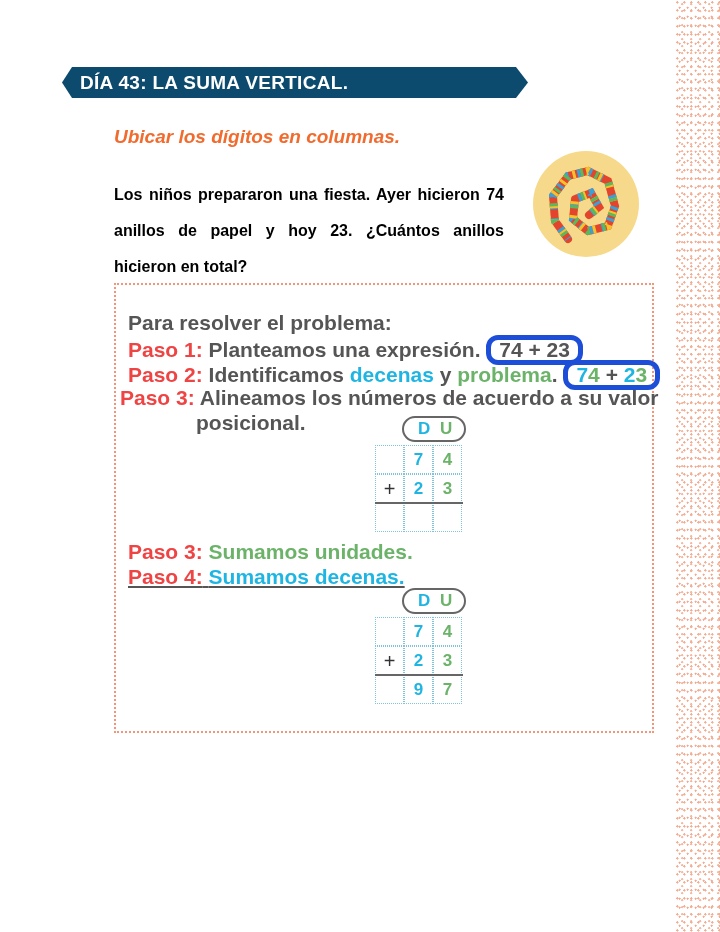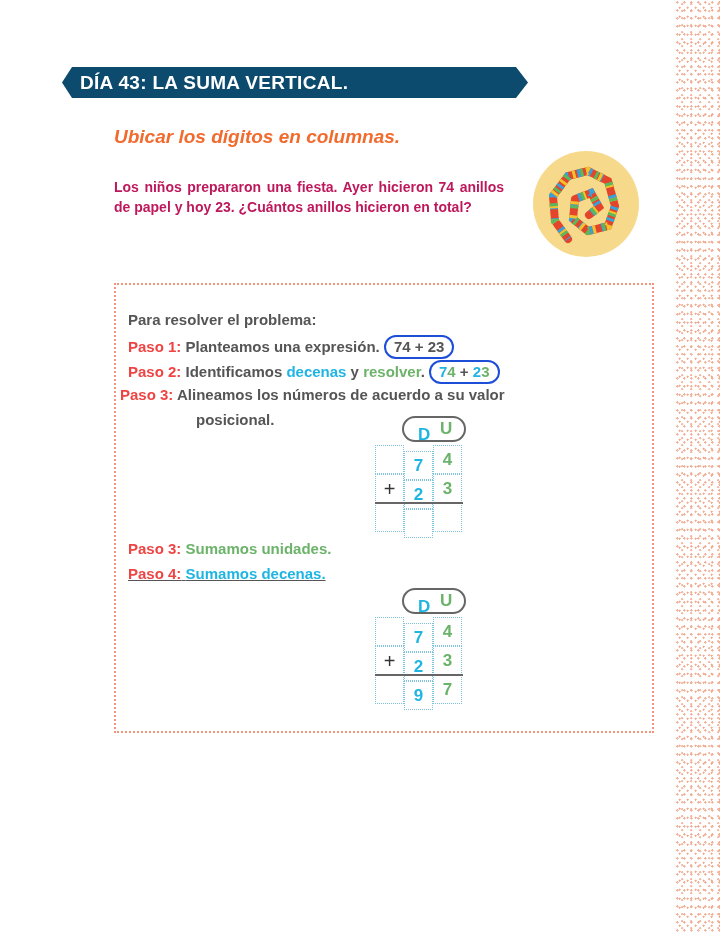--- a/index.html
+++ b/index.html
@@ -8,32 +8,32 @@
   .side-pattern { position:absolute; left:676px; top:0; width:44px; height:932px;
     background-image:
       radial-gradient(circle at 20% 30%, #f0a68a 0.9px, transparent 1.4px),
       radial-gradient(circle at 70% 60%, #f3b39b 0.9px, transparent 1.4px),
       radial-gradient(circle at 45% 85%, #eea083 0.8px, transparent 1.3px);
     background-size:7px 8px, 9px 7px, 8px 9px; opacity:0.9; }
   .banner { position:absolute; left:62px; top:67px; width:466px; height:31px; background:#0c4a6e;
     clip-path:polygon(10px 0, calc(100% - 12px) 0, 100% 50%, calc(100% - 12px) 100%, 10px 100%, 0 50%); }
   .banner-title { position:absolute; left:18px; top:5px; color:#fff; font-weight:bold; font-size:19px; letter-spacing:0.3px; }
   .subtitle { position:absolute; left:114px; top:126px; color:#f26b2e; font-weight:bold; font-size:19px;font-style:italic; }
-  .problem { position:absolute; left:114px; top:177px; width:390px; color:#be185d; font-weight:bold;
-    font-size:14px; line-height:20px; text-align:justify; }
+  .problem { position:absolute; left:114px; top:177px; width:390px; color:#000000; font-weight:bold;
+    font-size:16px; line-height:36px; text-align:justify; }
   .photo { position:absolute; left:533px; top:151px; width:106px; height:106px; border-radius:50%;
     background:#f6d98a; overflow:hidden; }
   .photo svg { position:absolute; left:0; top:0; }
   .box { position:absolute; left:114px; top:283px; width:536px; height:446px;
     border:2px dotted #f4947a; }
-  .box-text { position:absolute; font-size:15px; font-weight:bold; color:#555555; white-space:nowrap; }
+  .box-text { position:absolute; font-size:21px; font-weight:bold; color:#555555; white-space:nowrap; }
   .step-label { color:#ef4444; }
-  .blue { color:#1fb5e3;margin-top:6px; }
+  .blue { color:#1fb5e3; }
   .green { color:#6cb36a; }
-  .pill { display:inline-block; border:2px solid #1d4ed8; border-radius:12px; padding:0 8px; line-height:20px; }
+  .pill { display:inline-block; border:5px solid #1d4ed8; border-radius:12px; padding:0 8px; line-height:20px; }
   .du { position:absolute; width:60px; height:22px; border:2.5px solid #666; border-radius:13px;
     font-weight:bold; font-size:17px; }
   .du span { position:absolute; top:1px; }
   .grid { position:absolute; width:88px; height:88px; }
   .cell { position:absolute; width:29px; height:29px; border:1px dotted #7fc4dc; box-sizing:border-box;
     font-weight:bold; font-size:17px; text-align:center; line-height:28px; }
   .rule { position:absolute; height:2px; background:#666; }
 </style>
 </head>
 <body>
@@ -63,21 +63,21 @@
     <span class="step-label">Paso 1:</span>
     <span>Planteamos una expresión.</span>
     <span class="pill">74 + 23</span>
   </div>
 
   <div class="box-text" style="left:12px;top:75px;">
     <span class="step-label">Paso 2:</span>
     <span>Identificamos</span>
     <span class="blue">decenas</span>
     <span>y</span>
-    <span class="green">resolver</span><span>.</span>
+    <span class="green">problema</span><span>.</span>
     <span class="pill"><span class="blue">7</span><span class="green">4</span><span style="white-space:pre"> + </span><span class="blue">2</span><span class="green">3</span></span>
   </div>
 
   <div class="box-text" style="left:4px;top:101px;">
     <span class="step-label">Paso 3:</span>
     <span>Alineamos los números de acuerdo a su valor</span>
   </div>
   <div class="box-text" style="left:80px;top:126px;">posicional.</div>
 
   <div class="du" style="left:286px;top:131px;">

